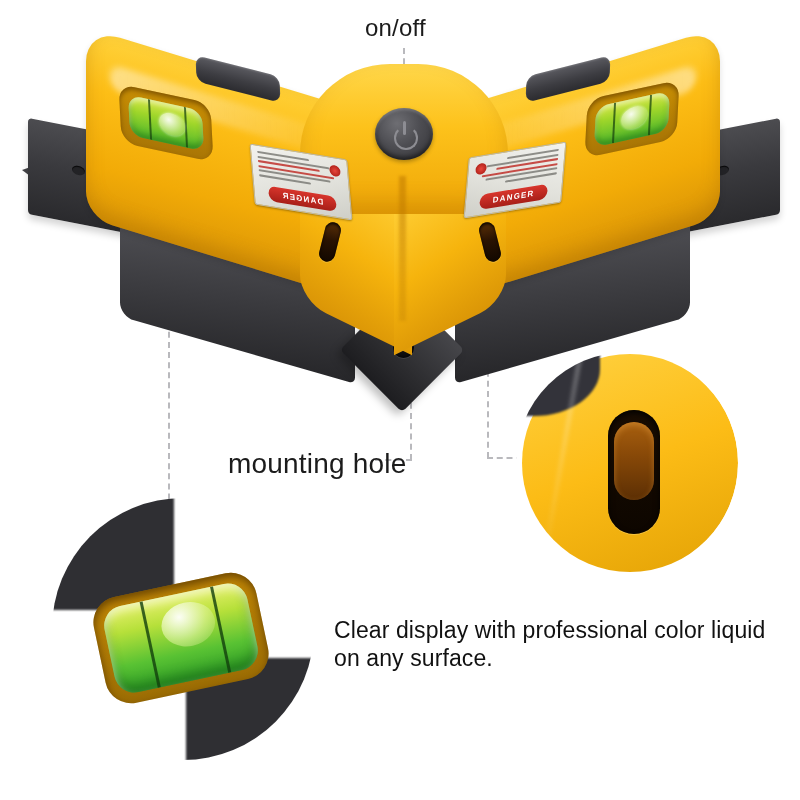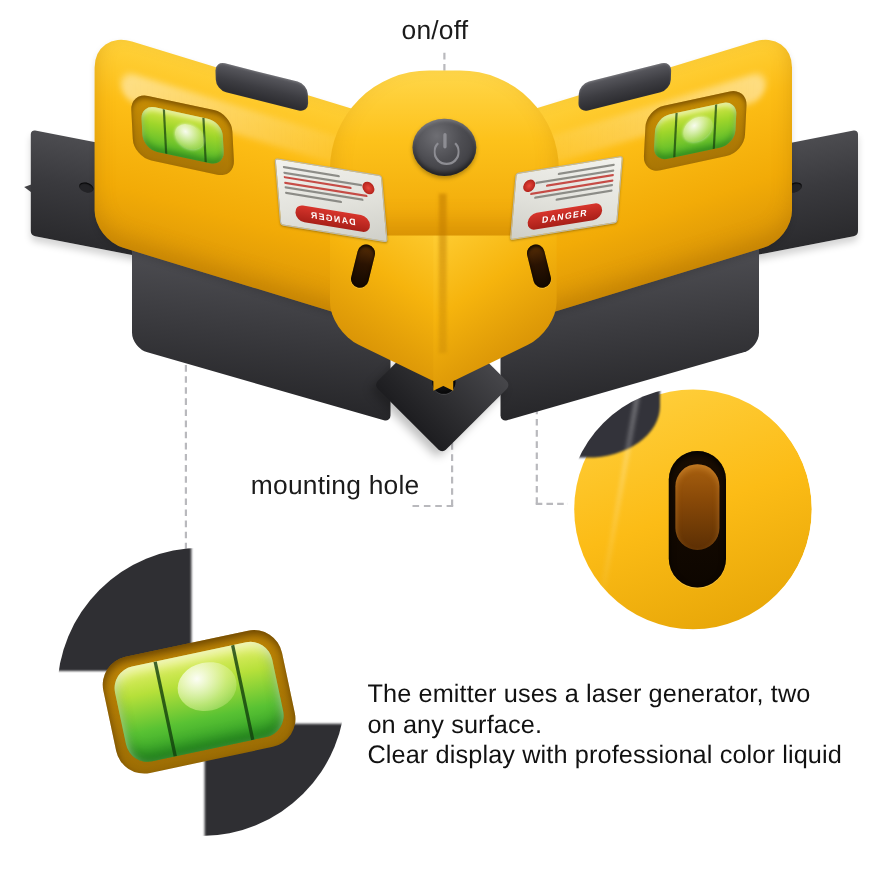--- a/index.html
+++ b/index.html
@@ -14,21 +14,21 @@
 
   
   .anno{
     position:absolute;
     color:#1b1b1b;
     font-family:"Liberation Sans", sans-serif;
     white-space:nowrap;
     font-weight:400;
   }
   #anno-onoff{left:365px;top:14px;font-size:24px;letter-spacing:.2px;}
-  #anno-hole{left:228px;top:428px;font-size:24px;letter-spacing:.2px;}
+  #anno-hole{left:228px;top:448px;font-size:28px;letter-spacing:.2px;}
 
   
   .lead{position:absolute;}
   .lead-v{border-left:2px dashed #b9b9bd;width:0;}
   .lead-h{border-top:2px dashed #b9b9bd;height:0;}
 
   #lead-onoff{left:403px;top:48px;height:78px;}
   #lead-vial-left{left:168px;top:150px;height:400px;}
   #lead-hole-v{left:410px;top:372px;height:88px;}
   #lead-hole-h{left:375px;top:459px;width:37px;}
@@ -465,18 +465,17 @@
   <div class="detail" id="detail-emitter">
     <div id="de-yellow"></div>
     <div id="de-dark-tl"></div>
     <div id="de-crease"></div>
     <div id="de-slot">
       <div id="de-lens"></div>
     </div>
   </div>
 
   <div id="description">
-    <p>The emitter uses a laser generator, two</p>
+    <p>Clear display with professional color liquid</p>
     <p>on any surface.</p>
-    <p>Clear display with professional color liquid</p>
   </div>
 
 </div>
 
 </body></html>

